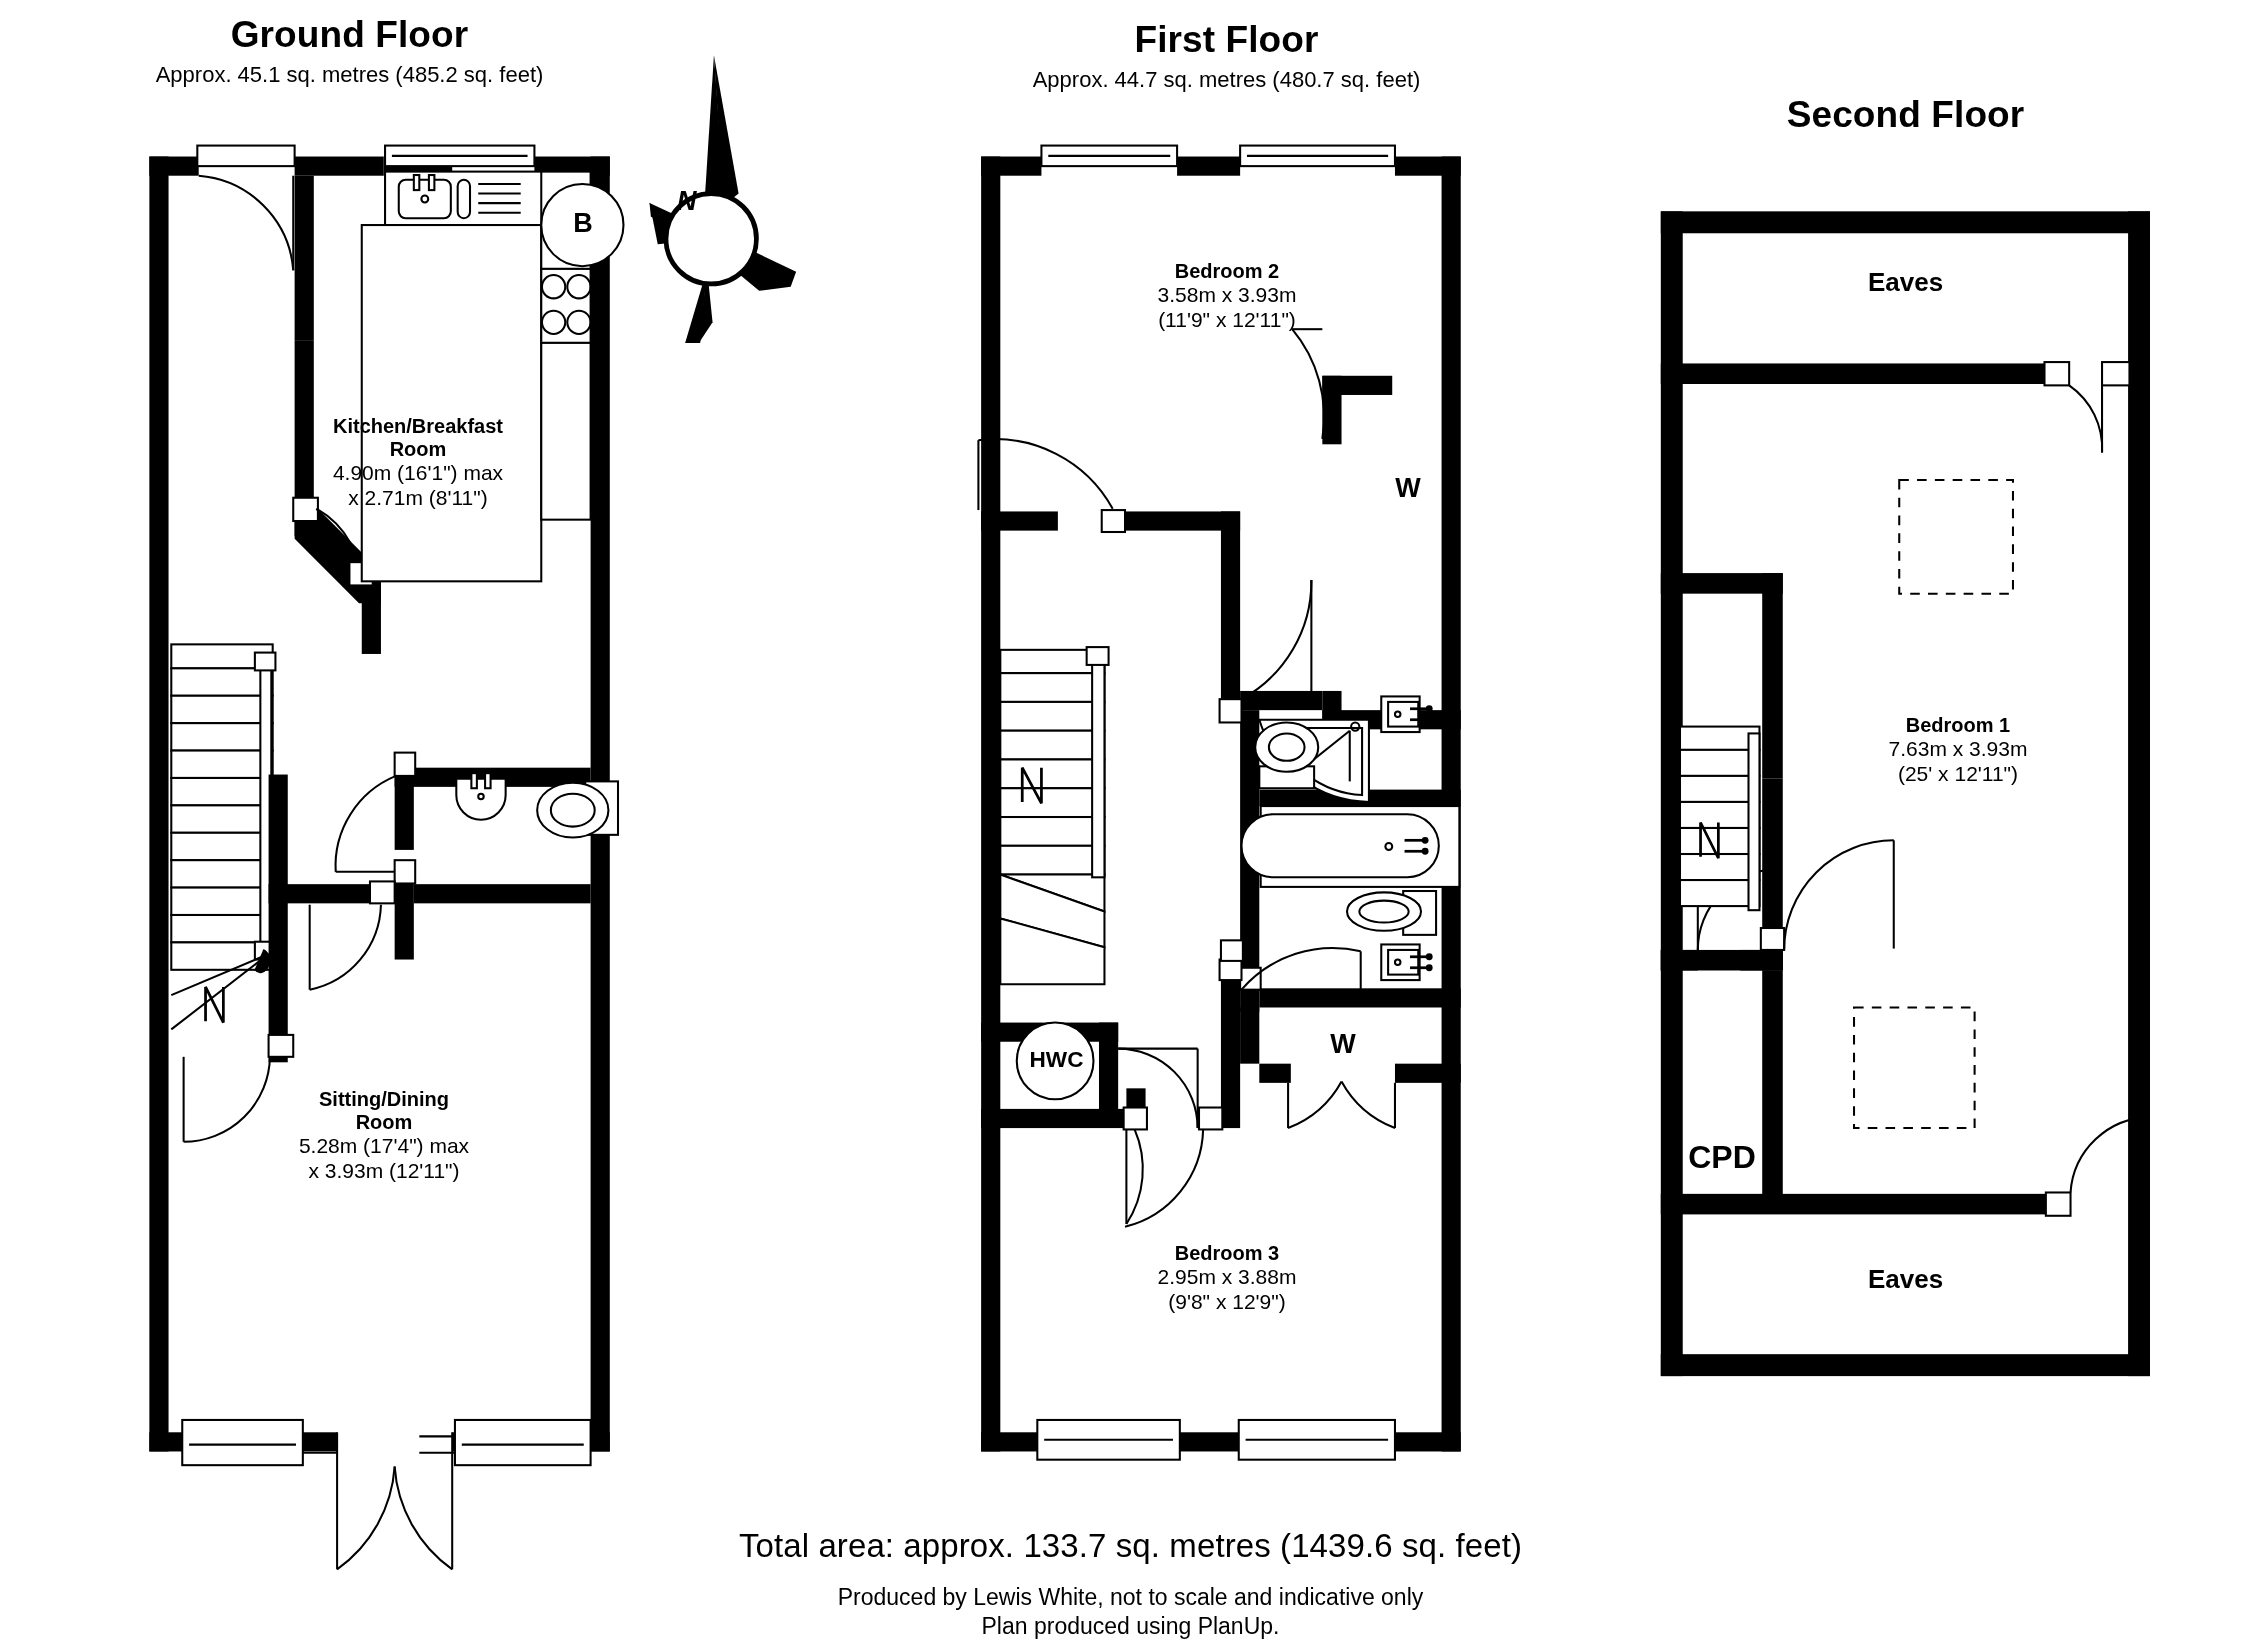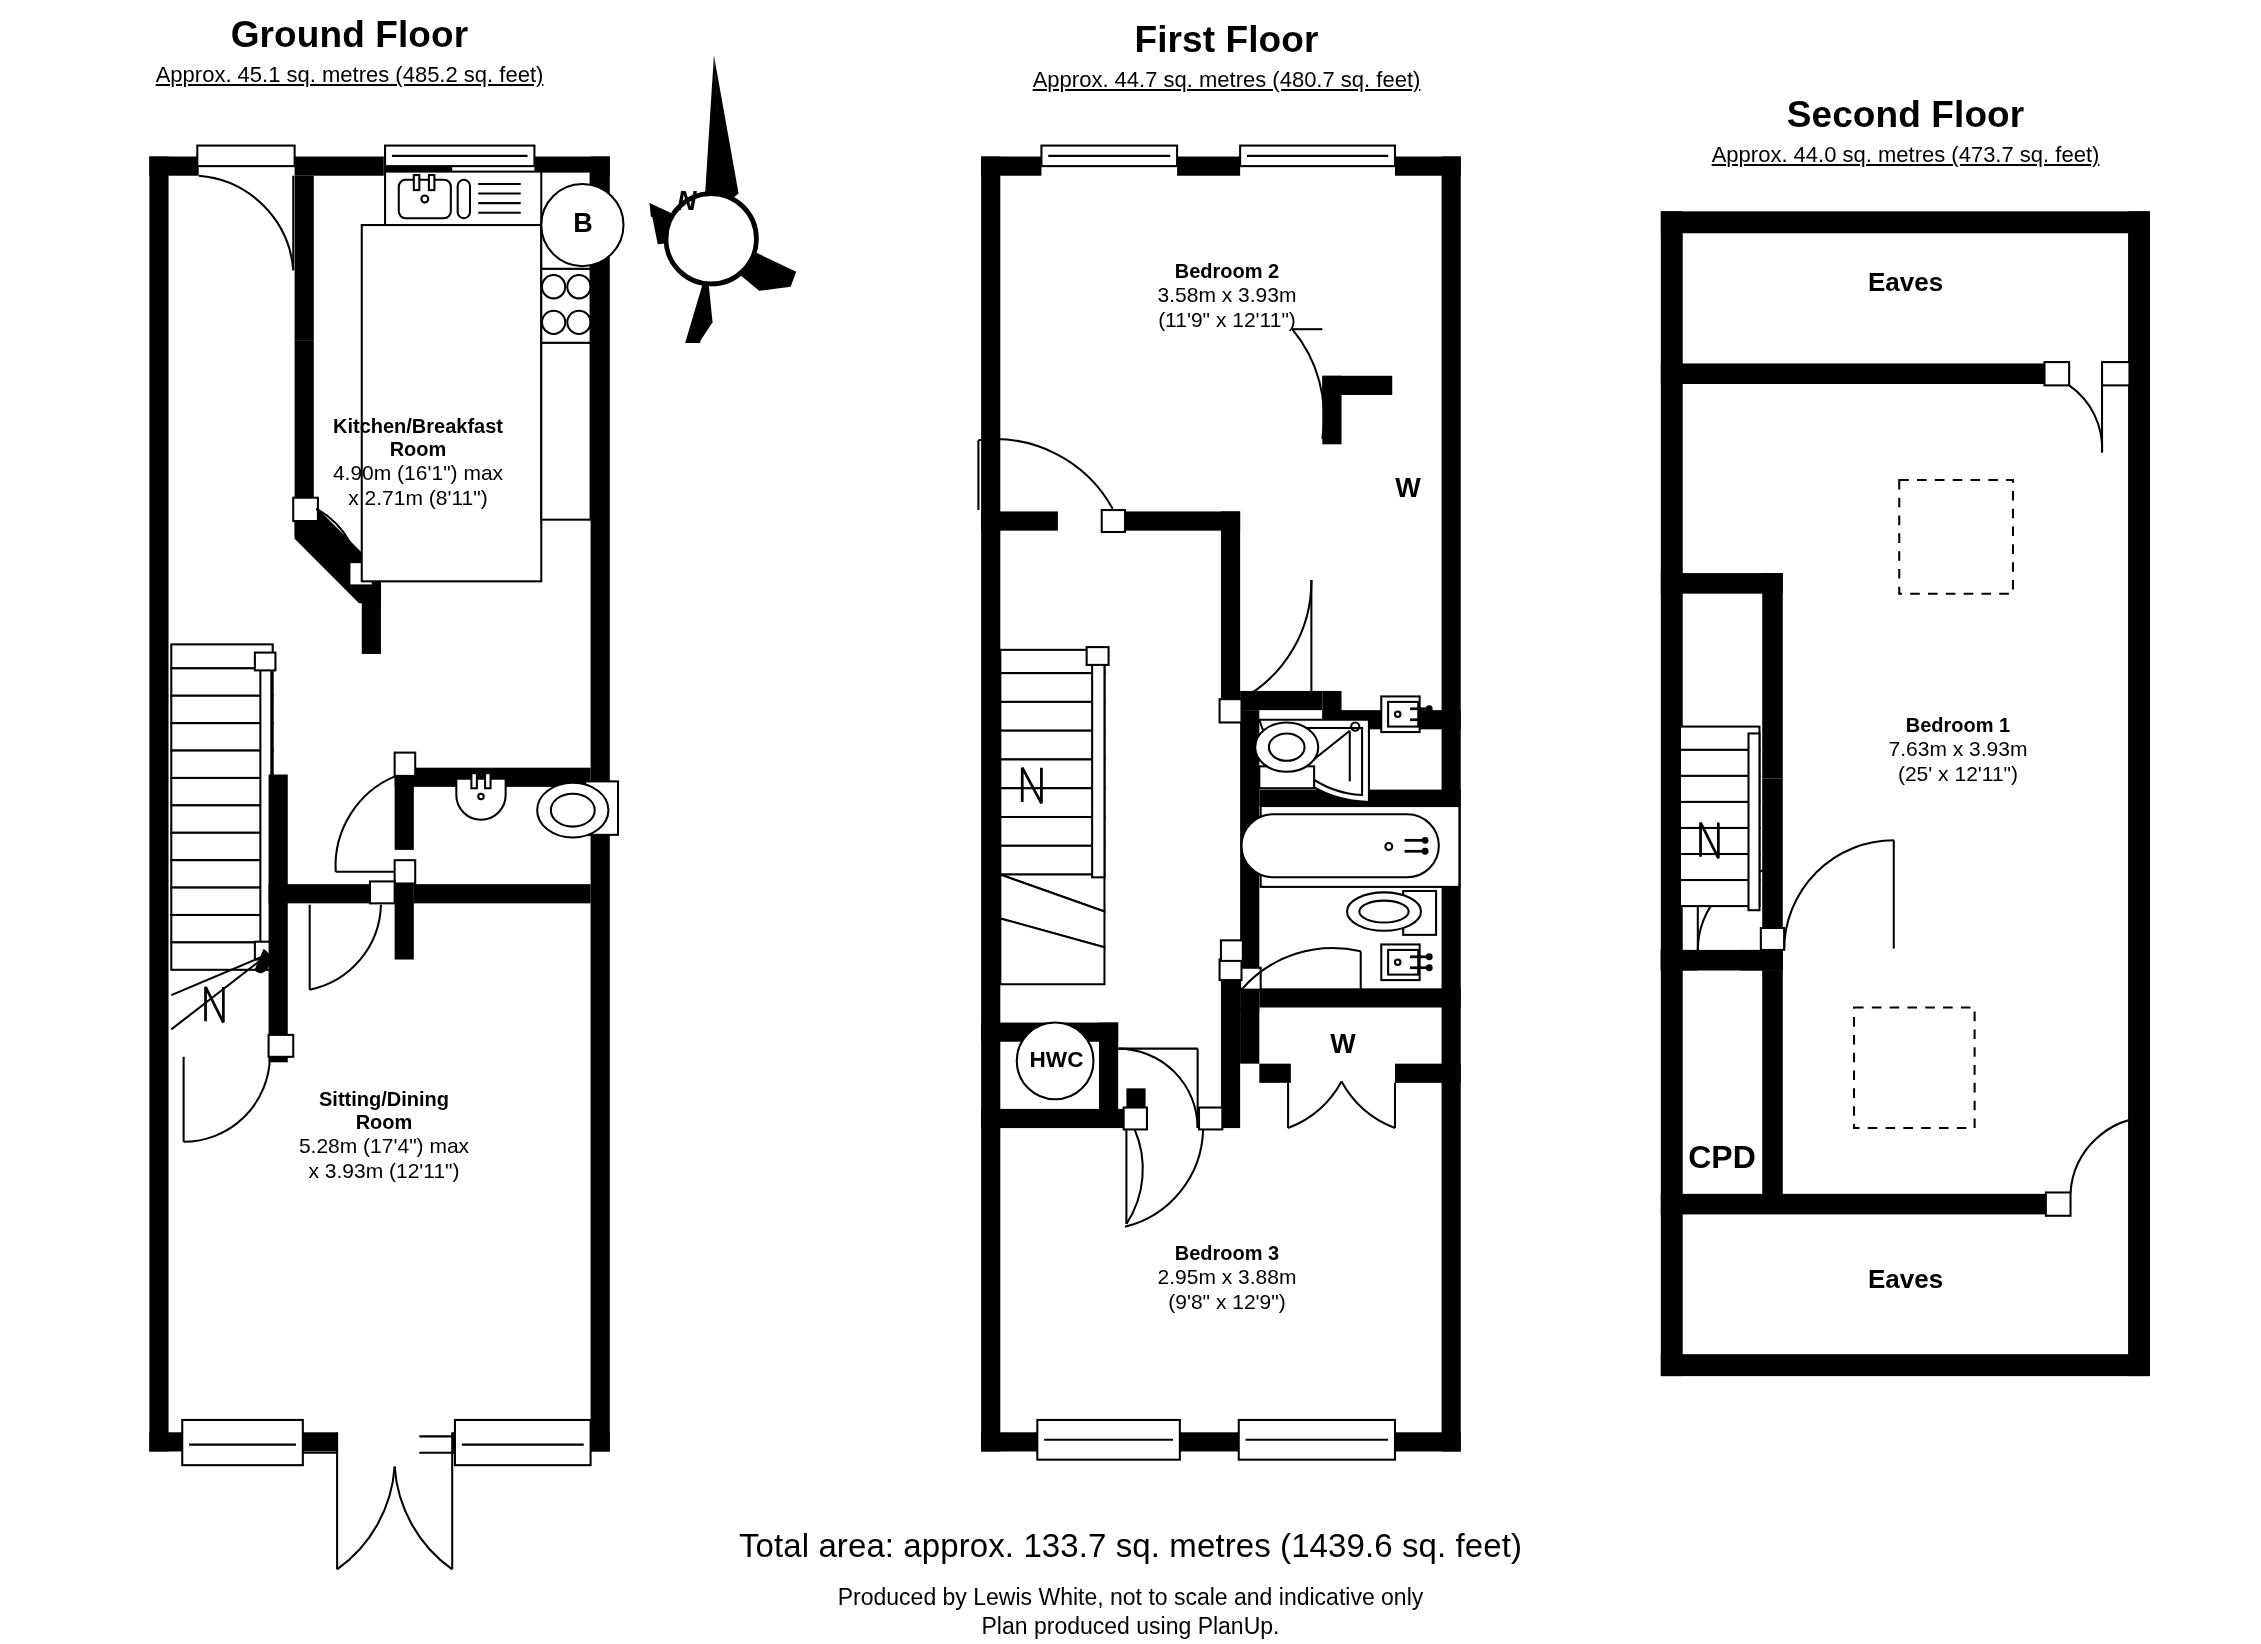--- a/index.html
+++ b/index.html
@@ -4,21 +4,21 @@
 <style>
   html,body{margin:0;padding:0;background:#ffffff;}
   body{width:2261px;height:1645px;position:relative;overflow:hidden;
        font-family:"Liberation Sans","DejaVu Sans",sans-serif;color:#000;}
   .stage{position:absolute;left:0;top:0;width:2261px;height:1645px;}
   svg.plan{position:absolute;left:0;top:0;width:2261px;height:1645px;}
 
   
   .floor-title{position:absolute;text-align:center;}
   .floor-title .ttl{font-size:37px;font-weight:bold;letter-spacing:0.1px;line-height:1.05;}
-  .floor-title .sub{font-size:22px;font-weight:normal;margin-top:8.2px;line-height:1.1;text-decoration:underline;}
+  .floor-title .sub{font-size:22px;font-weight:normal;margin-top:8.2px;line-height:1.1;}
 
   .room-label{position:absolute;text-align:center;line-height:1.16;}
   .room-label .nm{font-size:20px;font-weight:bold;white-space:pre-line;}
   .room-label .dim{font-size:21px;font-weight:normal;white-space:pre-line;}
 
   .tag{position:absolute;text-align:center;font-weight:bold;}
   .tag.sm{font-size:32px;}
   .tag.md{font-size:27px;}
   .tag.circ{font-size:22.6px;}
 
@@ -384,21 +384,20 @@
     <div class="sub">Approx. 45.1 sq. metres (485.2 sq. feet)</div>
   </div>
 
   <div class="floor-title" style="left:918px;top:20.6px;width:617px;">
     <div class="ttl">First Floor</div>
     <div class="sub">Approx. 44.7 sq. metres (480.7 sq. feet)</div>
   </div>
 
   <div class="floor-title" style="left:1597px;top:96px;width:617px;">
     <div class="ttl">Second Floor</div>
-    <div class="sub">Approx. 44.0 sq. metres (473.7 sq. feet)</div>
   </div>
 
   <div class="compass-n" style="left:677px;top:186px;">N</div>
 
   <div class="room-label" style="left:274px;top:415px;width:288px;">
     <div class="nm">Kitchen/Breakfast
 Room</div>
     <div class="dim">4.90m (16'1") max
 x 2.71m (8'11")</div>
   </div>

